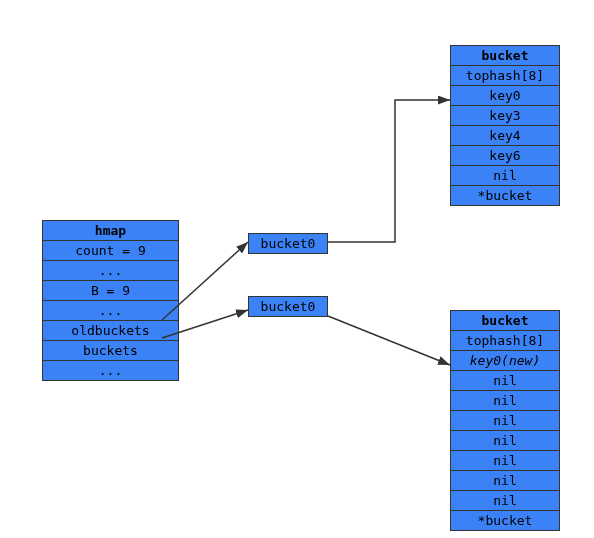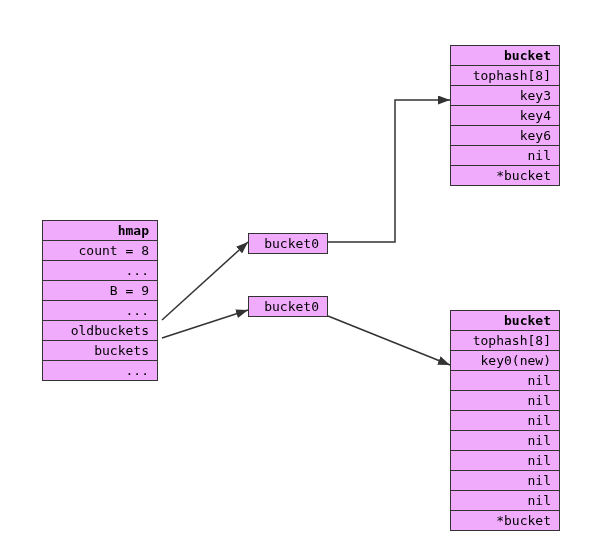--- a/index.html
+++ b/index.html
@@ -16,77 +16,79 @@
     .diagram-container {
       position: relative;
       width: 594px;
       height: 538px;
     }
 
     
     .box {
       position: absolute;
       border: 1.5px solid #333;
-      background: #f0abfc;
-      text-align: right;
+      background: #3b82f6;
+      text-align: center;
     }
 
     .box .header {
       font-weight: bold;
       border-bottom: 1.5px solid #333;
       padding: 2px 8px;
     }
 
     .box .cell {
       padding: 2px 8px;
       border-bottom: 1px solid #333;
       white-space: nowrap;
     }
     .box .cell:last-child {
       border-bottom: none;
     }
     .box .cell.italic {
+      font-style: italic;
     }
 
     svg.arrows {
       position: absolute;
       top: 0;
       left: 0;
       width: 594px;
       height: 538px;
       pointer-events: none;
     }
   </style>
 </head>
 <body>
 
 <div class="diagram-container">
 
-  <div class="box" style="left: 42px; top: 220px; width: 116px;">
+  <div class="box" style="left: 42px; top: 220px; width: 137px;">
     <div class="header">hmap</div>
-    <div class="cell">count = 8</div>
+    <div class="cell">count = 9</div>
     <div class="cell">...</div>
     <div class="cell">B = 9</div>
     <div class="cell">...</div>
     <div class="cell">oldbuckets</div>
     <div class="cell">buckets</div>
     <div class="cell">...</div>
   </div>
 
   <div class="box" style="left: 248px; top: 233px; width: 80px;">
     <div class="cell">bucket0</div>
   </div>
 
   <div class="box" style="left: 248px; top: 296px; width: 80px;">
     <div class="cell">bucket0</div>
   </div>
 
   <div class="box" style="left: 450px; top: 45px; width: 110px;">
     <div class="header">bucket</div>
     <div class="cell">tophash[8]</div>
+    <div class="cell">key0</div>
     <div class="cell">key3</div>
     <div class="cell">key4</div>
     <div class="cell">key6</div>
     <div class="cell">nil</div>
     <div class="cell">*bucket</div>
   </div>
 
   <div class="box" style="left: 450px; top: 310px; width: 110px;">
     <div class="header">bucket</div>
     <div class="cell">tophash[8]</div>

